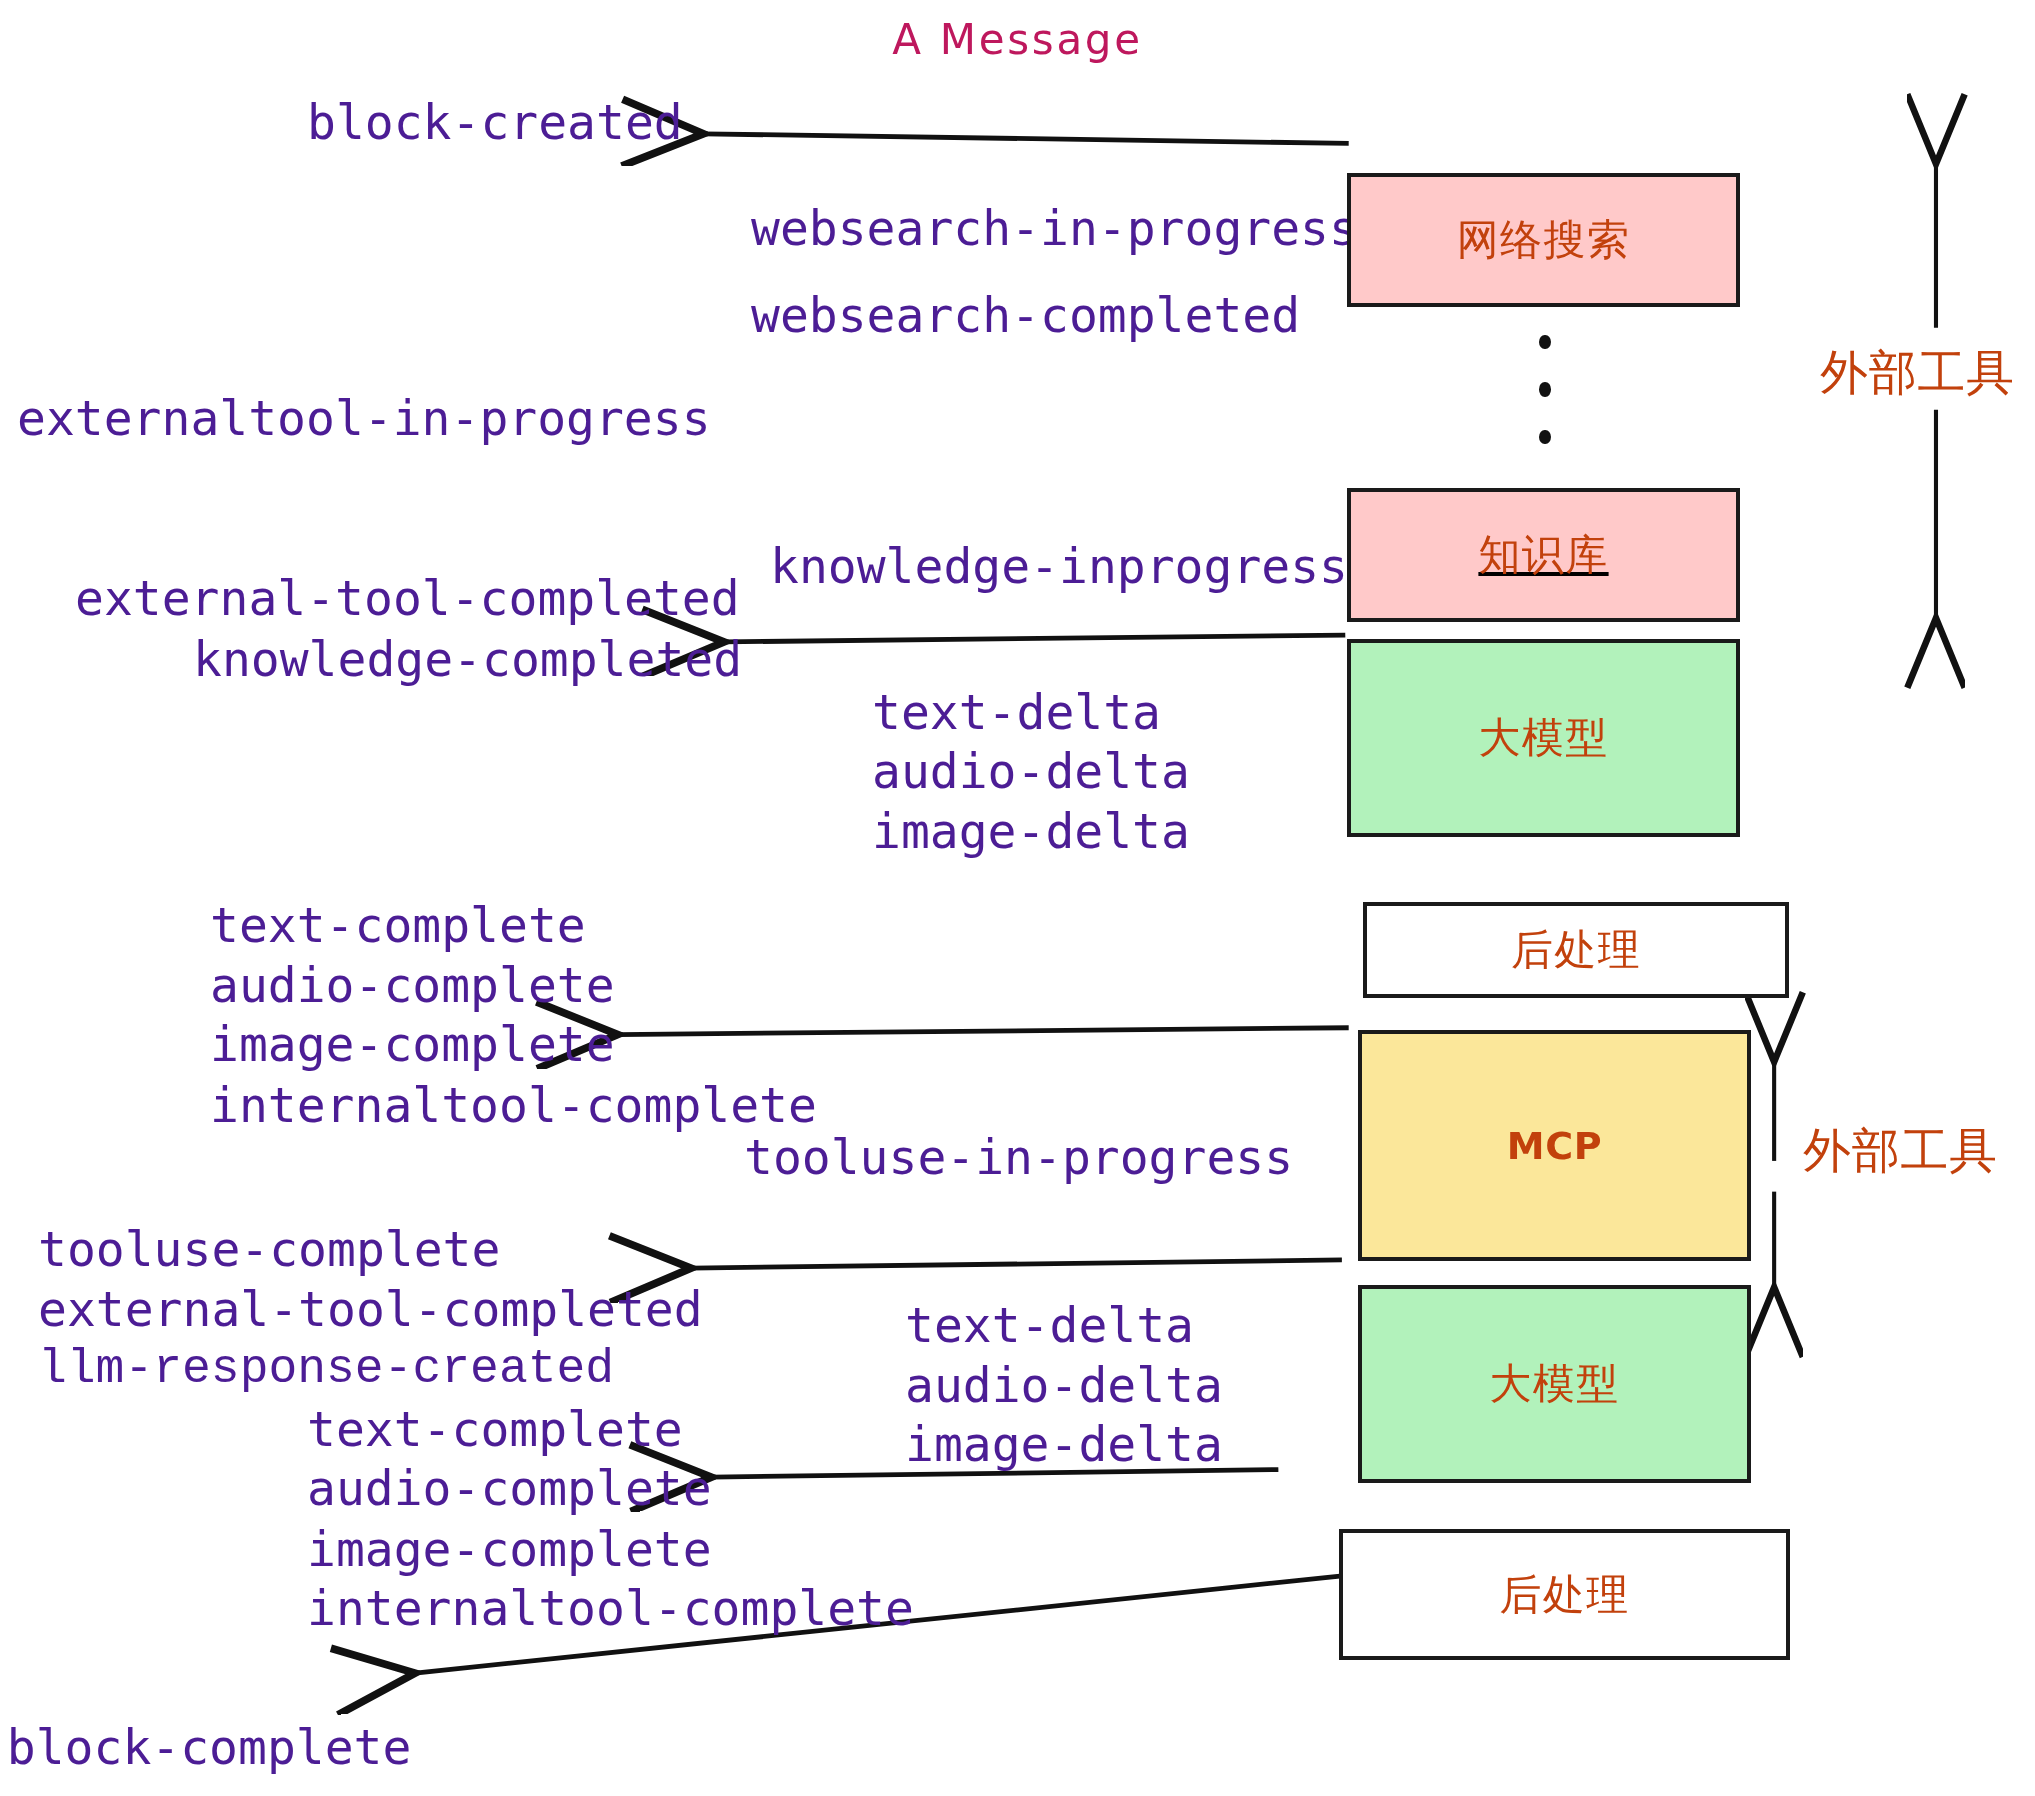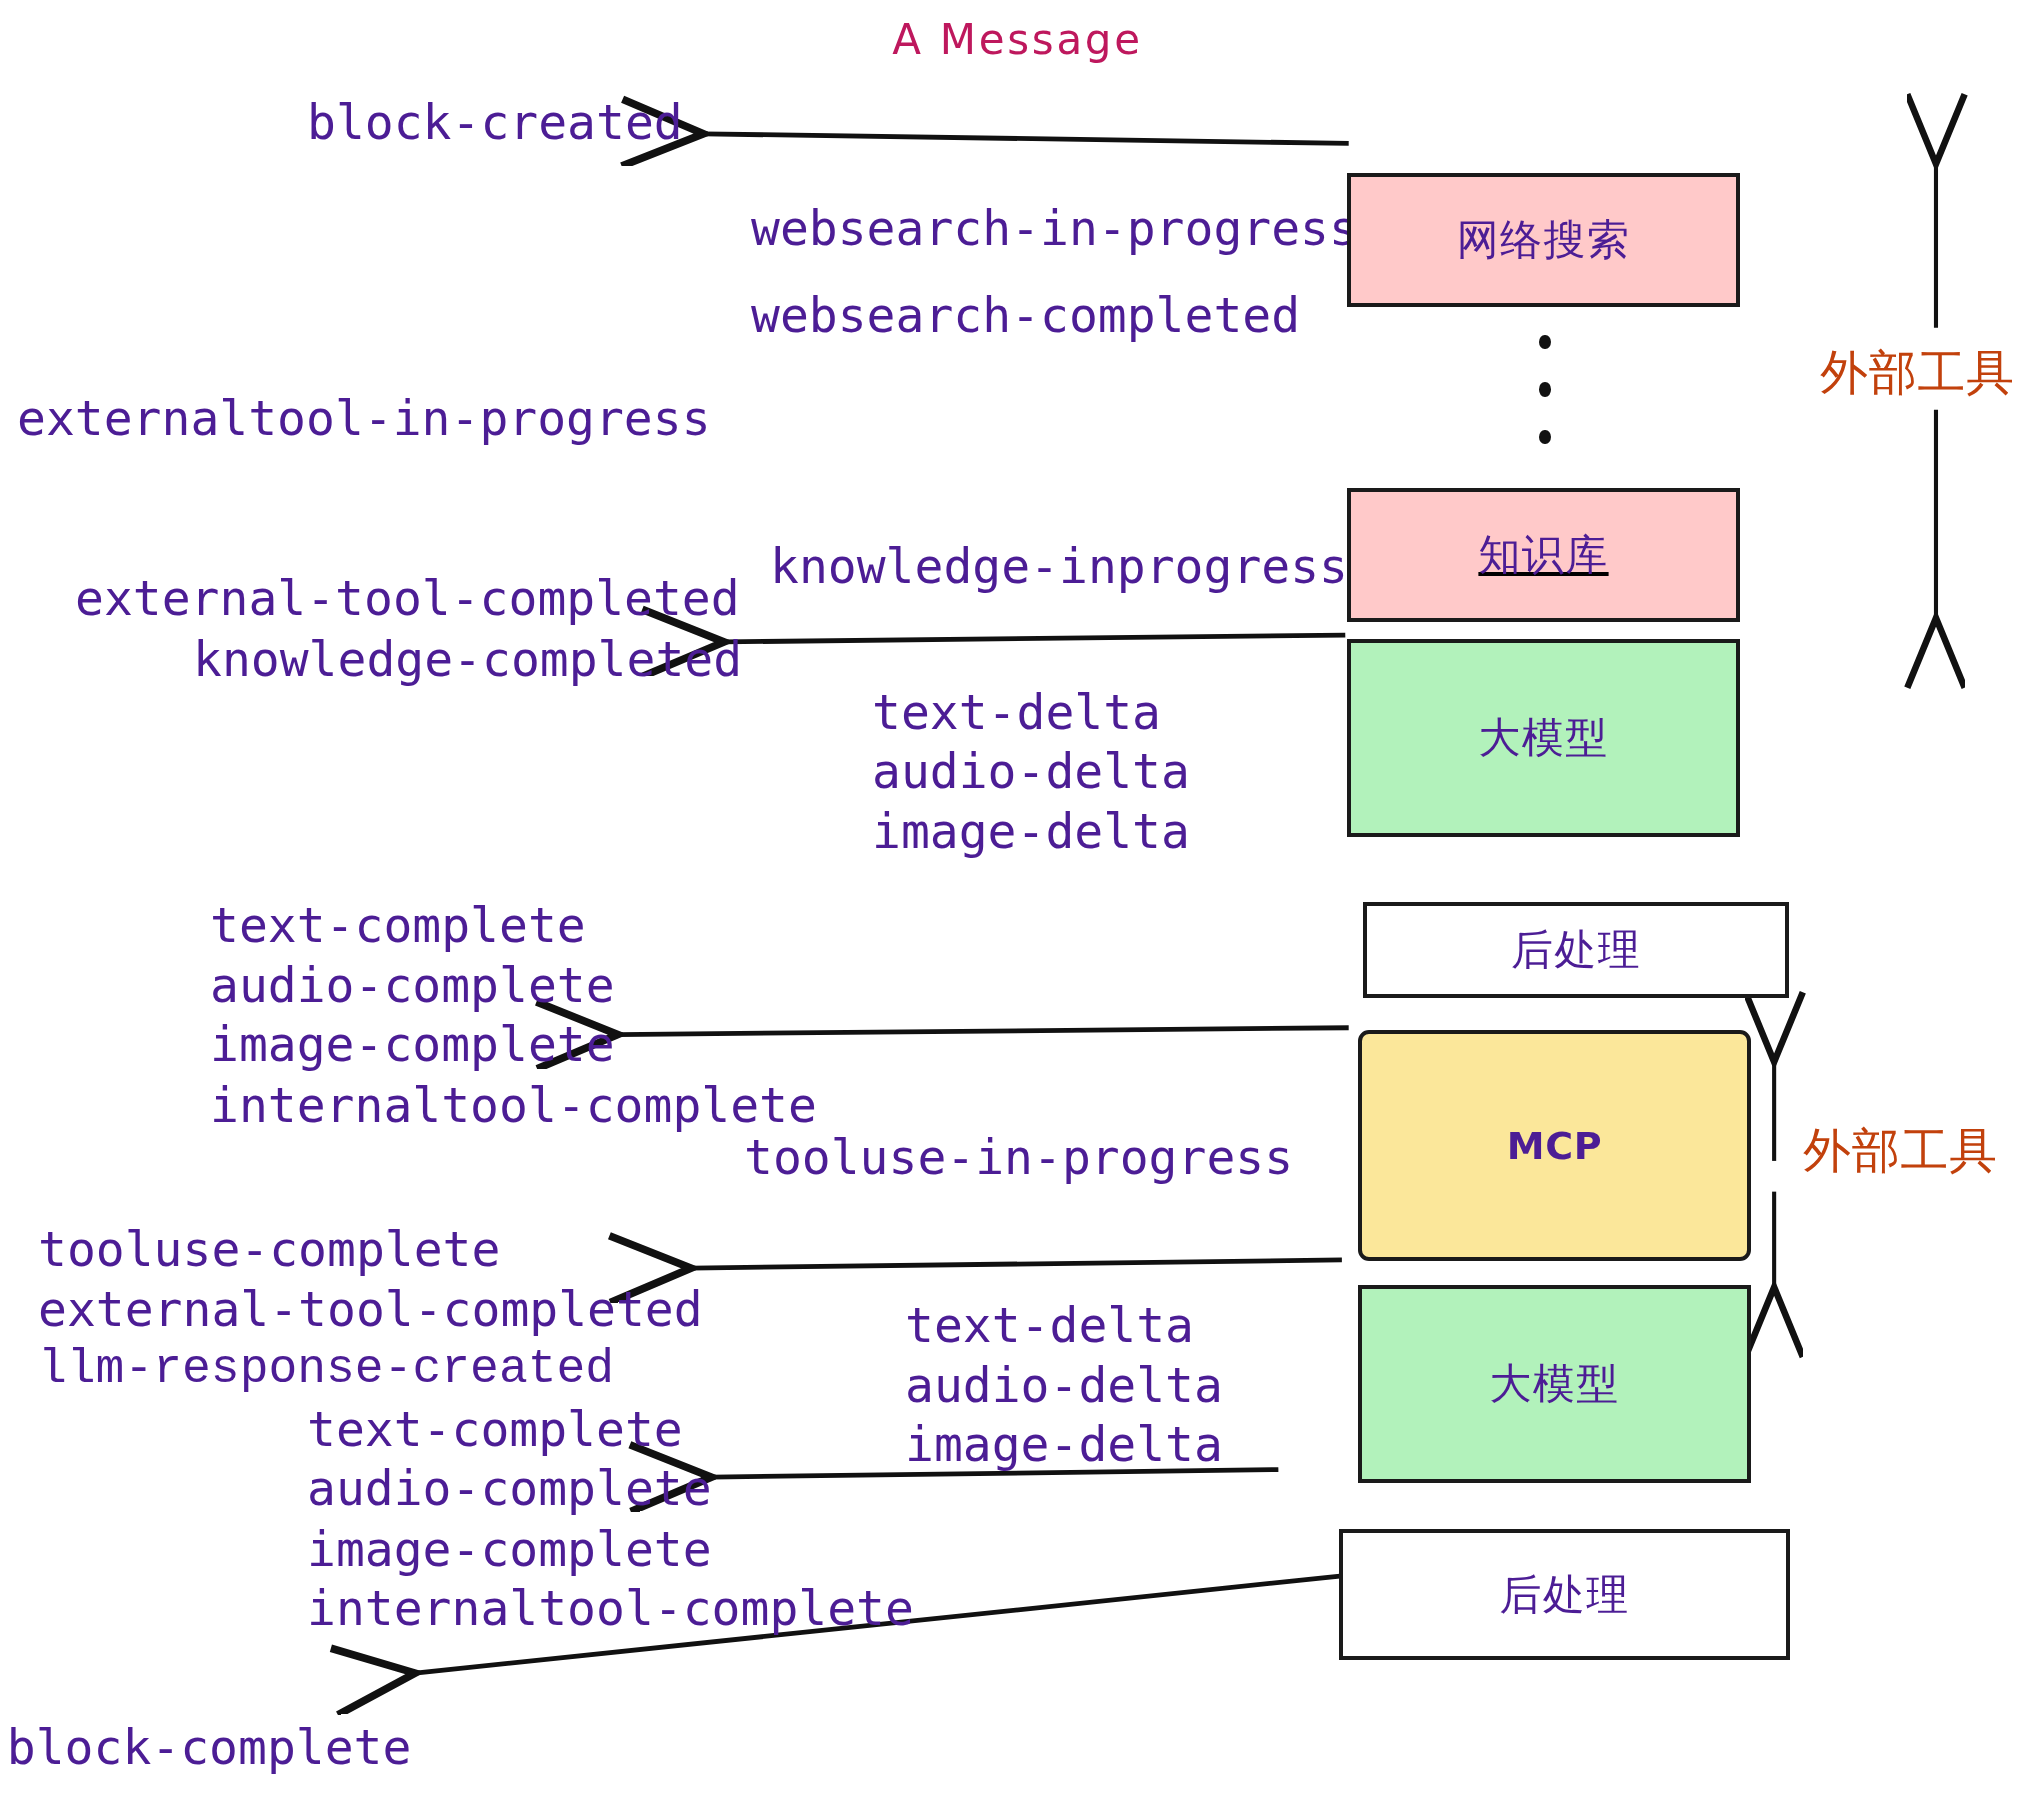--- a/index.html
+++ b/index.html
@@ -43,33 +43,33 @@
     position: absolute;
     border: 4.1px solid #1a1a1a;
     box-sizing: border-box;
     display: flex;
     align-items: center;
     justify-content: center;
   }
   .box > span {
     font-family: "DejaVu Sans", "Liberation Sans", sans-serif;
     font-size: 42px;
-    color: #4c1d95;
+    color: #c2410c;
     white-space: pre;
     letter-spacing: 1.4px;
   }
   .box.mcp > span {
     font-family: "DejaVu Sans", "Liberation Sans", sans-serif;
     font-weight: bold;
     font-size: 38px;
     letter-spacing: 0.7px;
   }
   .pink  { background: #ffc9c9; }
   .green { background: #b2f2bb; }
-  .yellow{ background: #fbe79a; border-radius: 11px; }
+  .yellow{ background: #fbe79a; }
   .white { background: #ffffff; }
   
   .dots {
     position: absolute;
     display: flex;
     flex-direction: column;
     align-items: center;
     justify-content: space-between;
   }
   .dots i {

